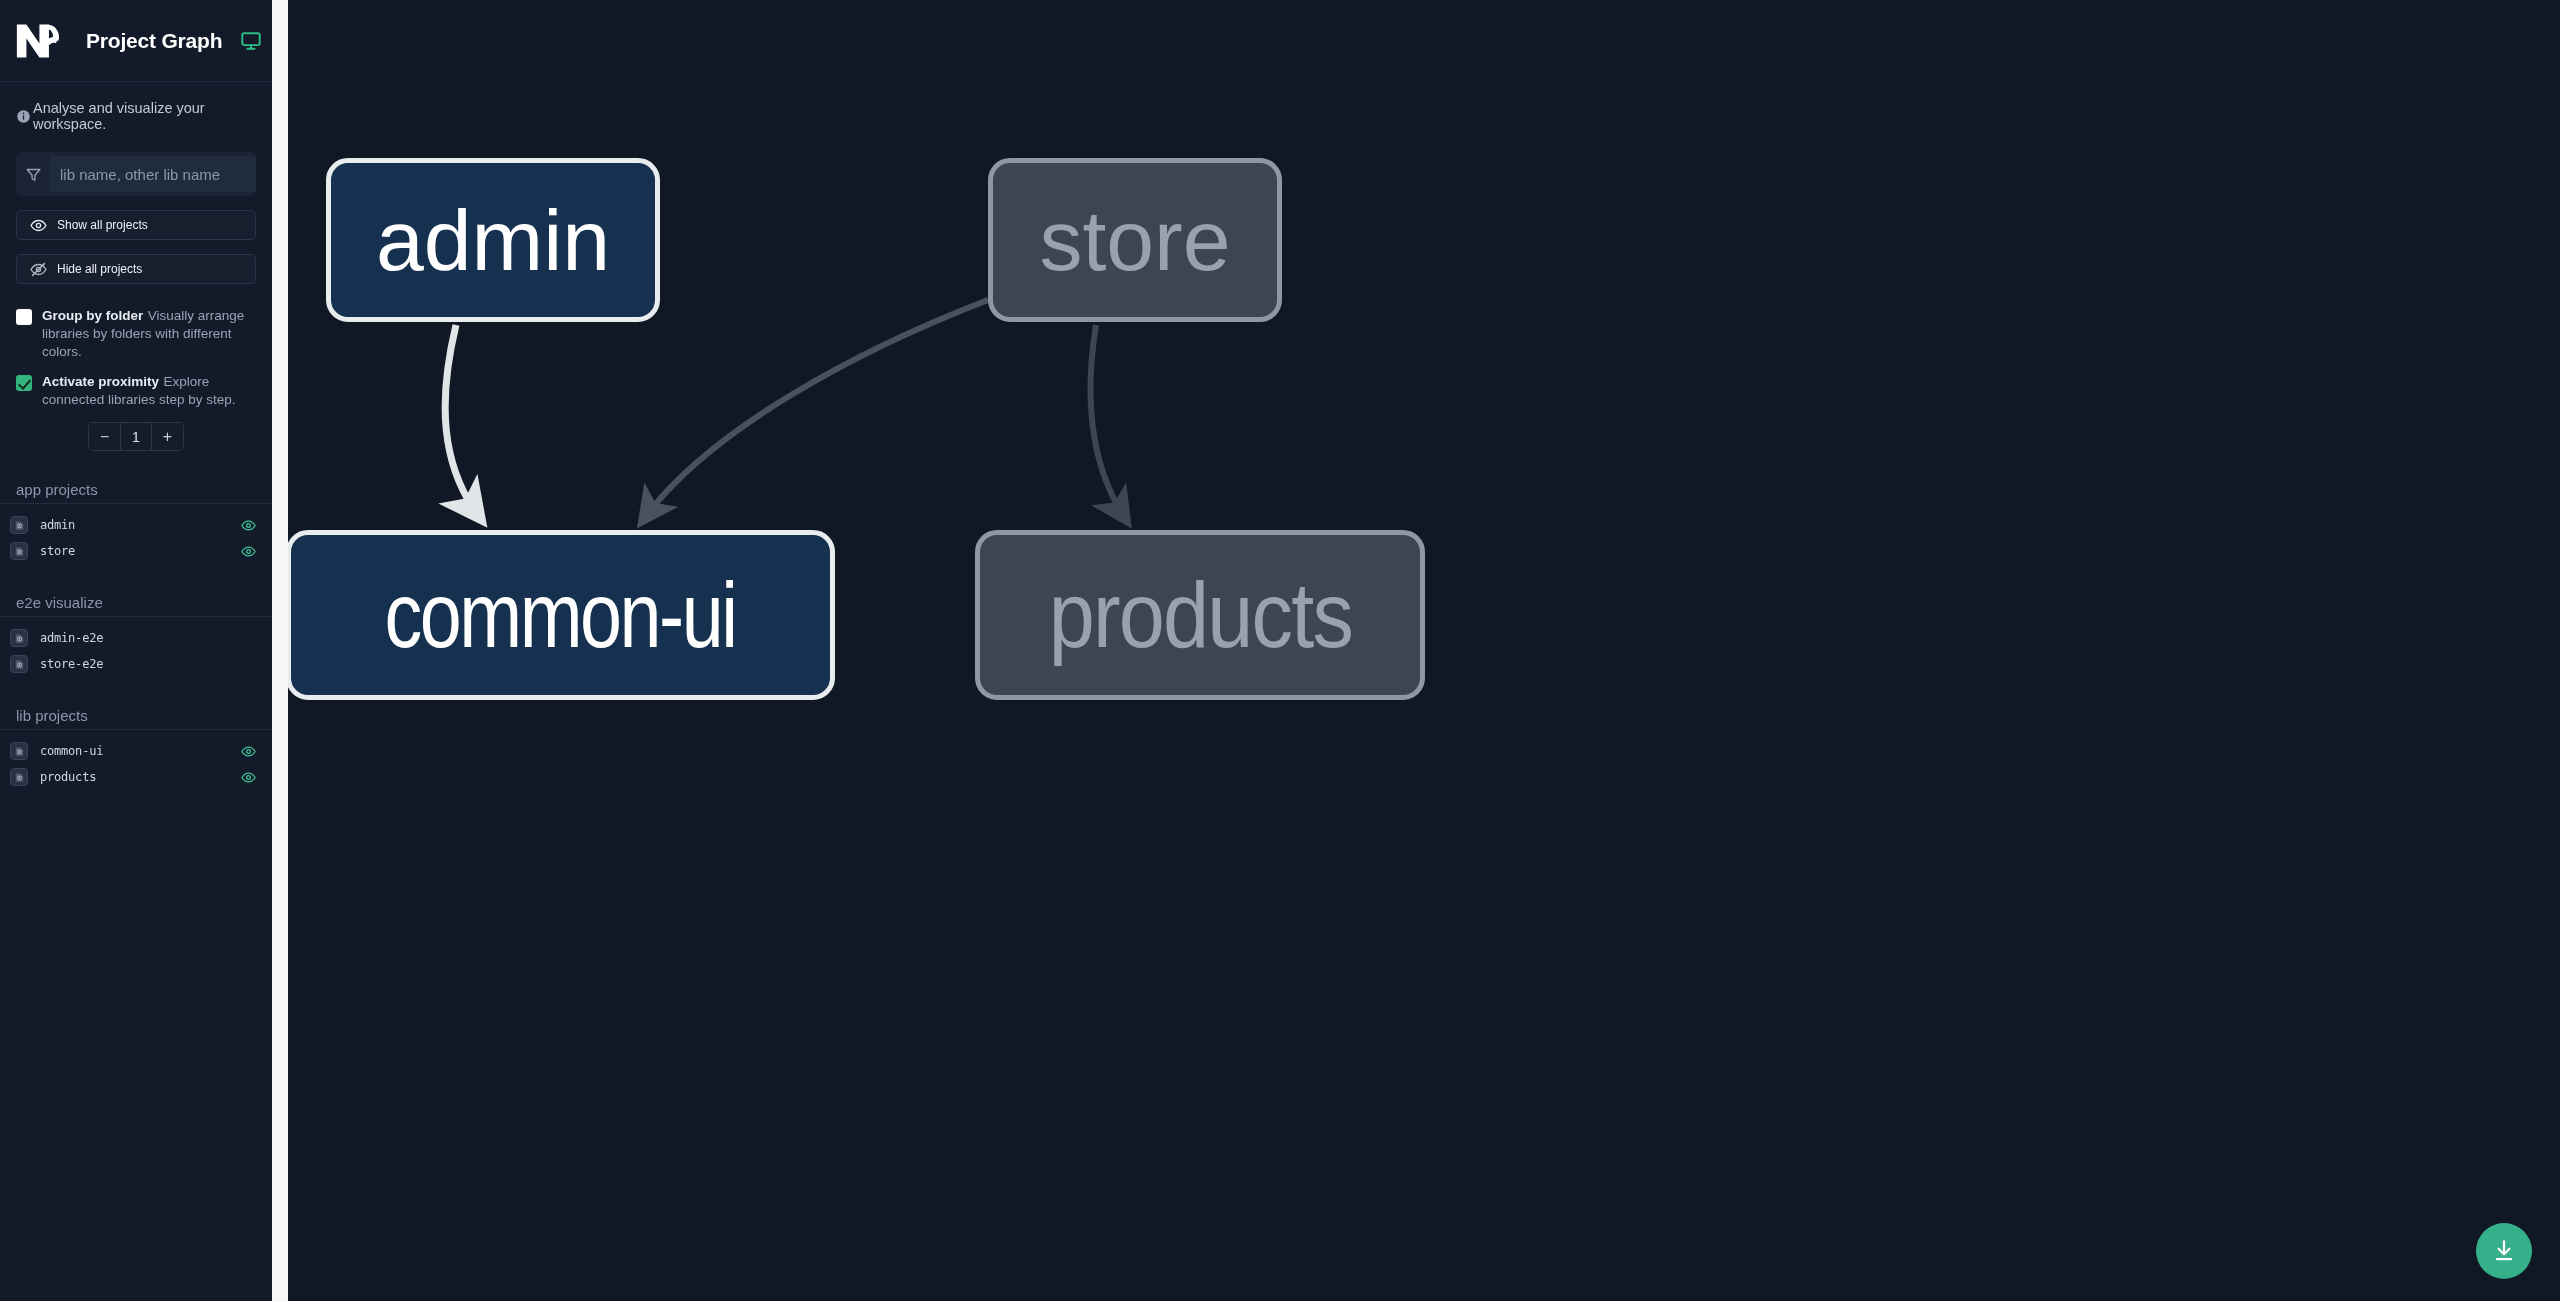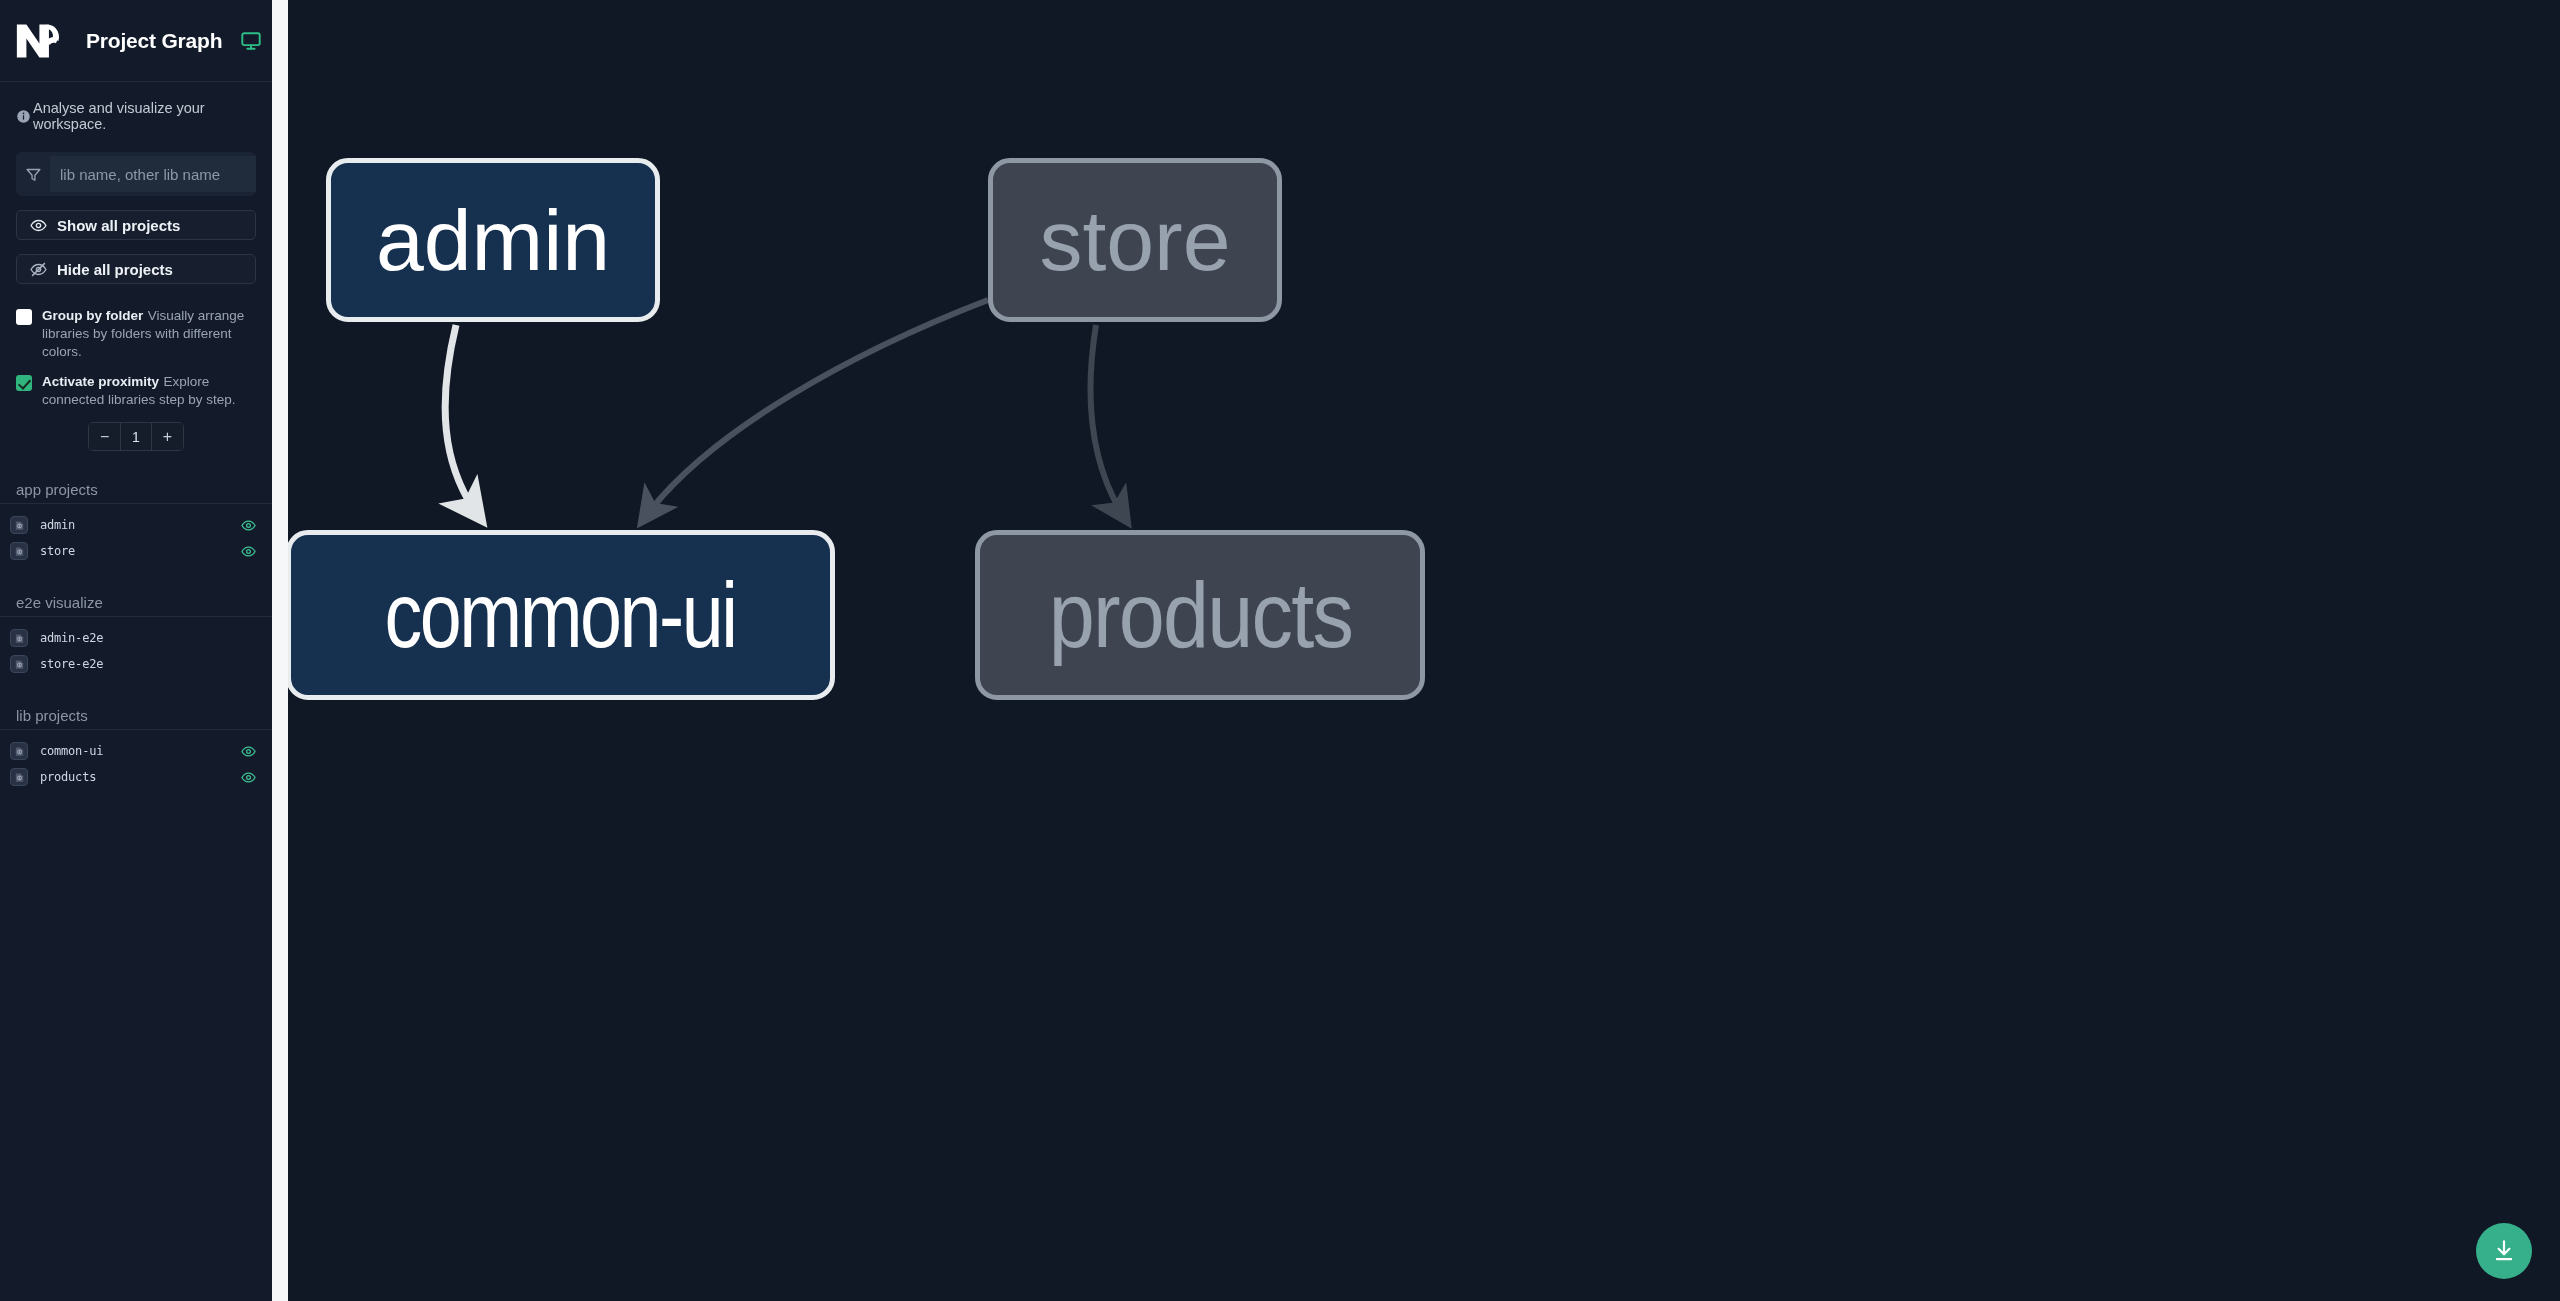--- a/index.html
+++ b/index.html
@@ -100,21 +100,21 @@
     height: 30px;
     border: 1px solid #2a3547;
     border-radius: 5px;
     background: #171f2e;
     display: flex; align-items: center;
     gap: 10px;
     padding-left: 13px;
     cursor: pointer;
   }
   .pill-btn:nth-of-type(n) { }
-  .pill-label { color: #eef2f7; font-size: 15px; font-weight: 700; }
+  .pill-label { color: #eef2f7; font-size: 12px; font-weight: 400; }
   .eye-w { width: 17px; height: 17px; display:block; flex:0 0 17px; }
 
   .stepper {
     margin: 14px auto 0 auto;
     width: 96px; height: 29px;
     border: 1px solid #2b3647;
     border-radius: 5px;
     display: flex;
     overflow: hidden;
   }

